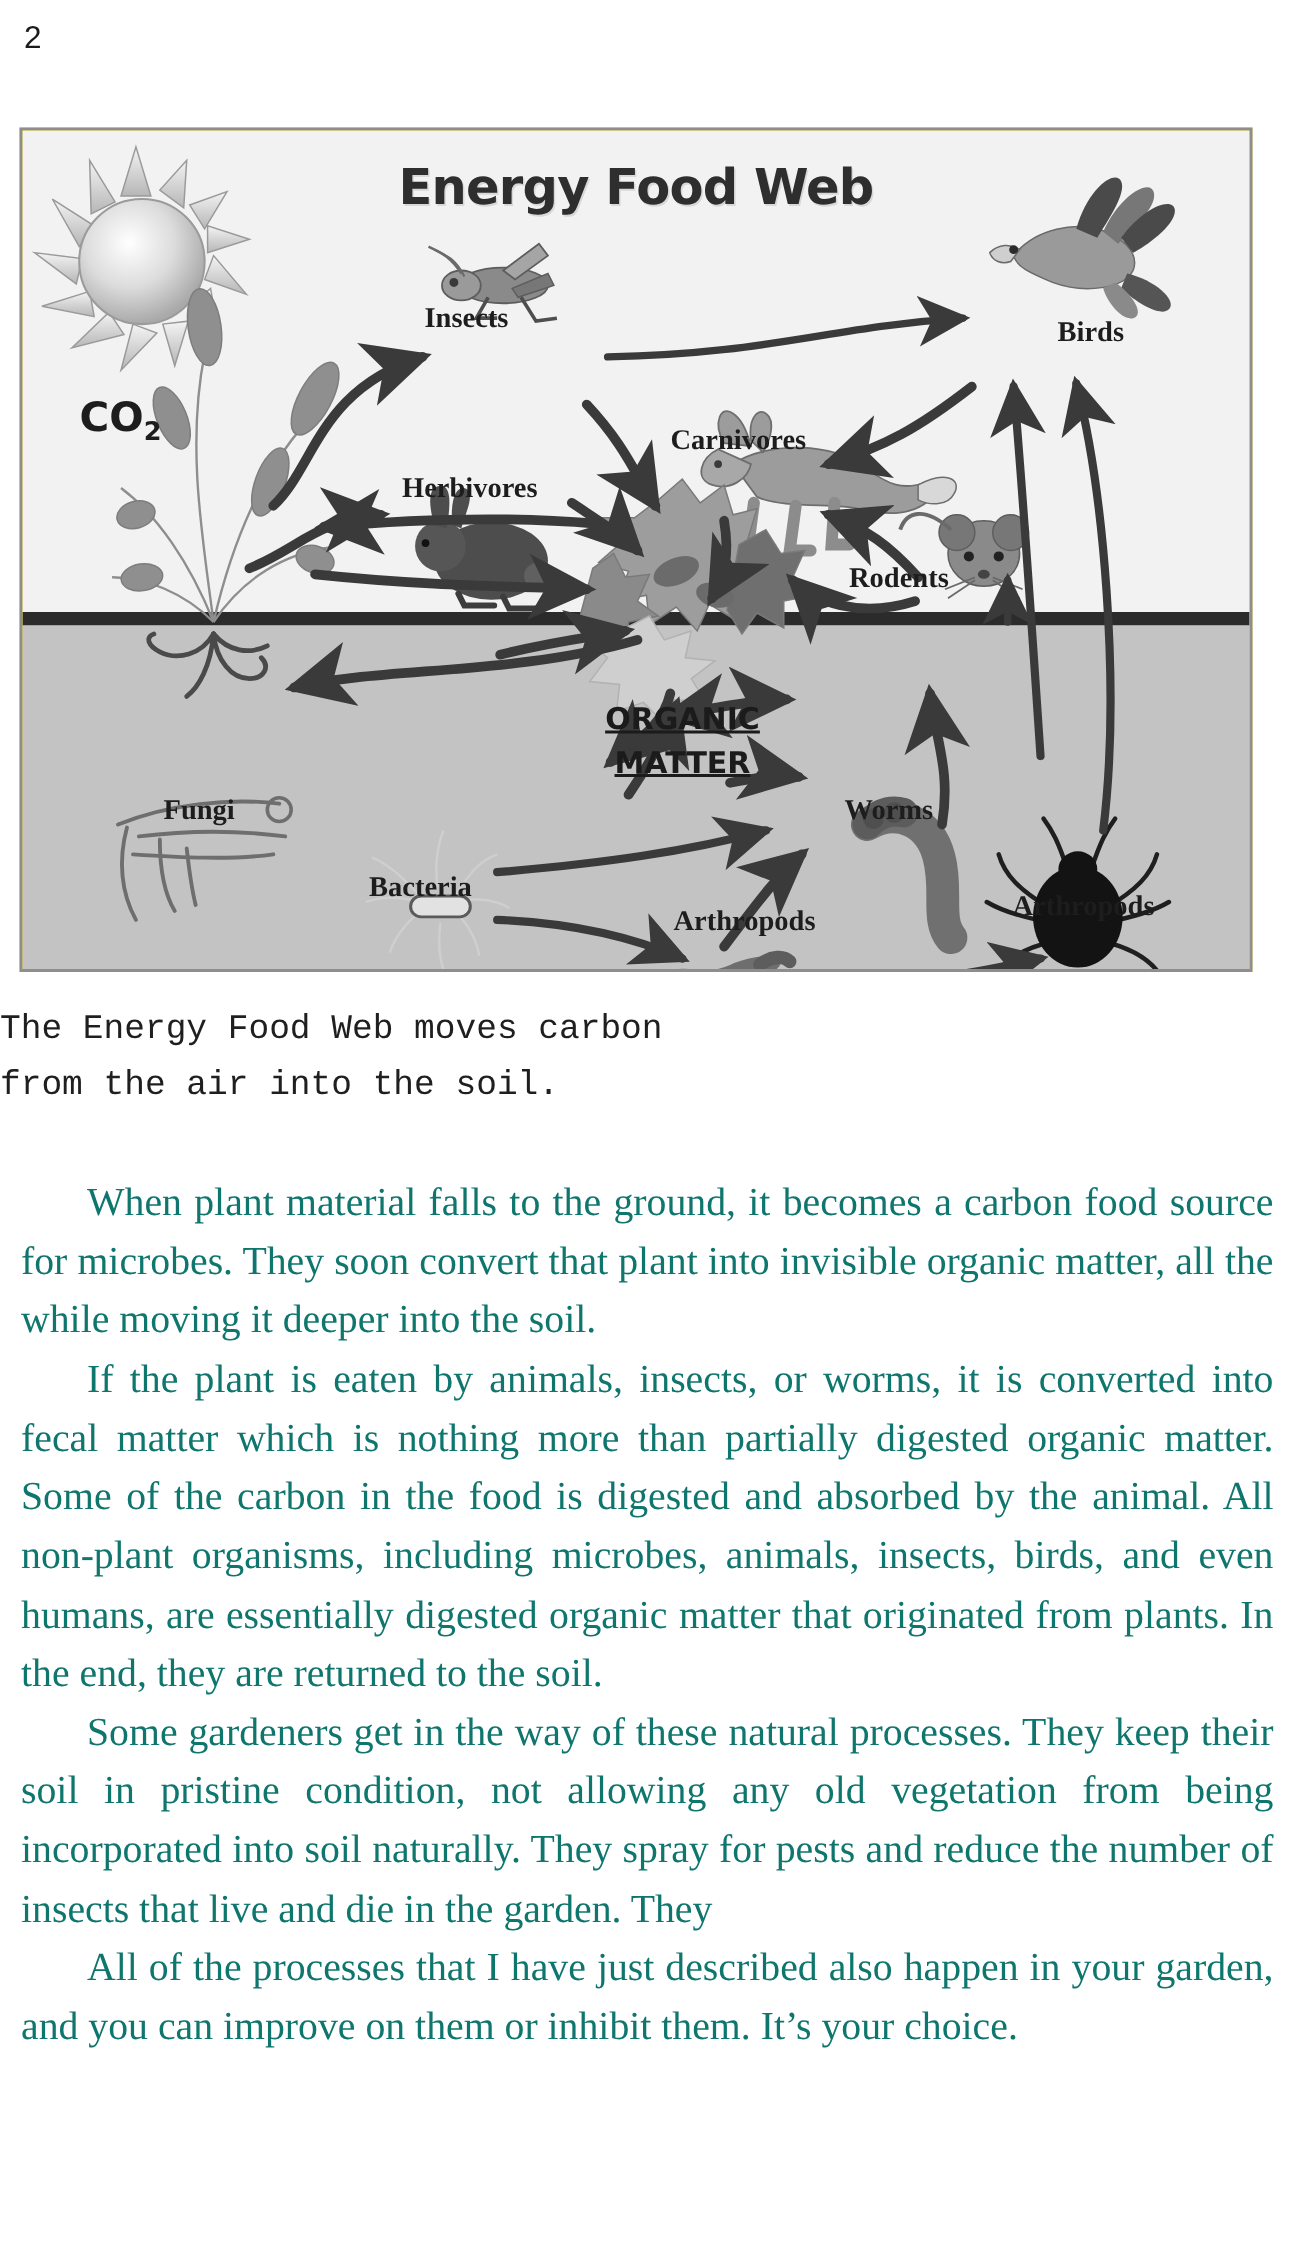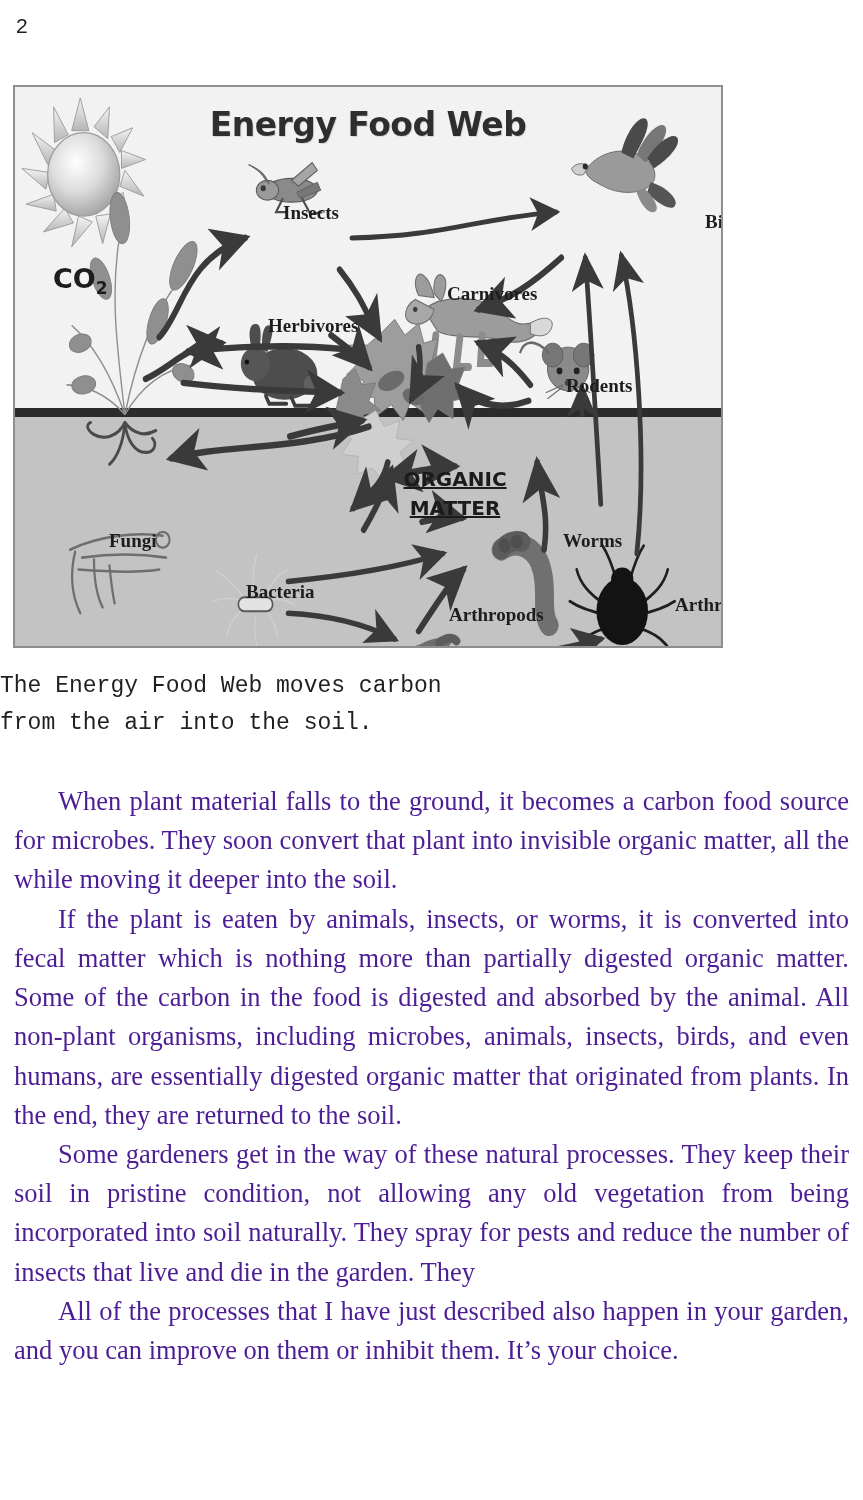--- a/index.html
+++ b/index.html
@@ -33,21 +33,21 @@
   .running-head .book-title {
     position: absolute;
     left: 118px; top: 6px;
     letter-spacing: .1px;
   }
 
   
   .figure {
     position: absolute;
     left: 13px; top: 85px;
-    width: 710px; height: 563px;
+    width: 822px; height: 563px;
     border: 2px solid #8e8e8e;
     box-sizing: border-box;
     background: #fde047;
     overflow: hidden;
   }
   .sky {
     position: absolute;
     left: 0; top: 0; width: 100%; height: 57.5%;
     background: #f2f2f2;
   }
@@ -117,21 +117,21 @@
 
   
   .body-text {
     position: absolute;
     left: 14px; top: 782px;
     width: 835px;
     font-family: "Liberation Serif", serif;
     font-size: 26.5px;
     line-height: 1.48;
     text-align: justify;
-    color: #4c1d95;
+    color: #0f766e;
   }
   .body-text p { margin: 0; text-indent: 44px; }
 </style>
 </head>
 <body>
 
 <div class="running-head">
   <div class="folio">2</div>
 </div>
 

